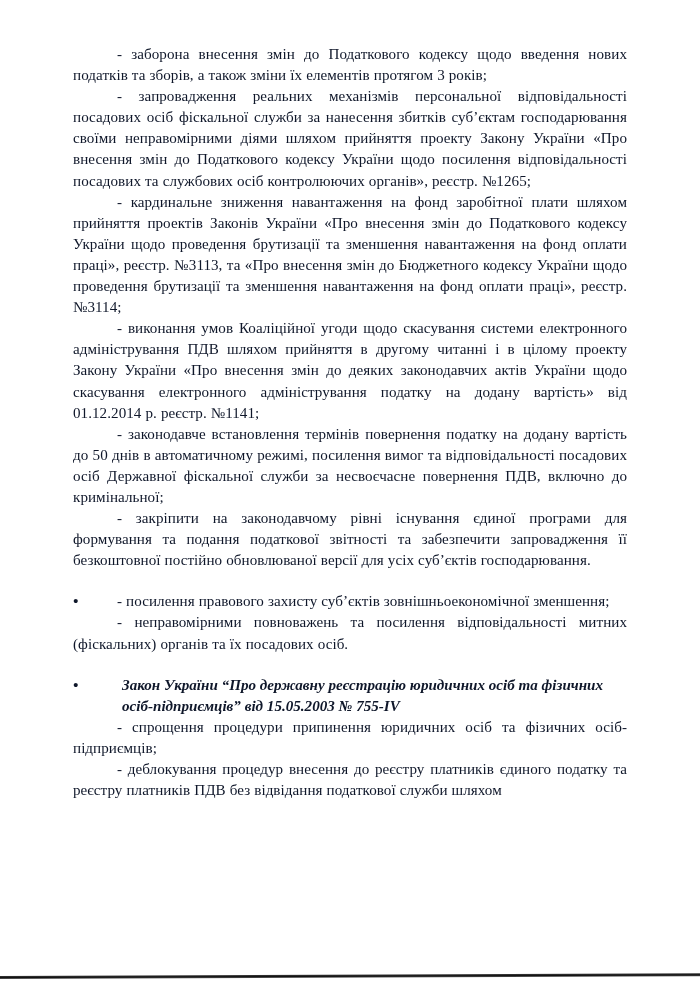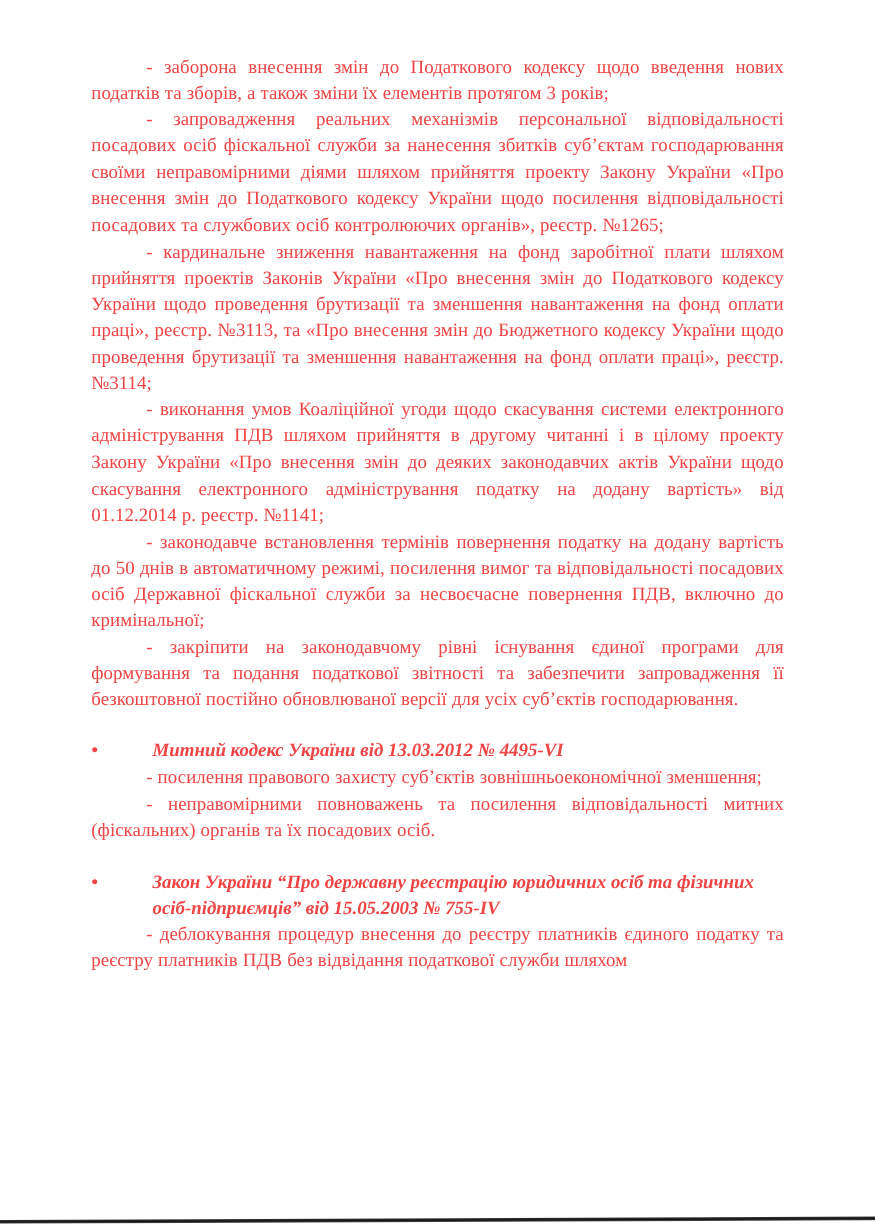--- a/index.html
+++ b/index.html
@@ -8,21 +8,21 @@
     padding: 0;
     background: #ffffff;
   }
   .page {
     position: relative;
     width: 700px;
     height: 983px;
     background: #ffffff;
     overflow: hidden;
     font-family: "Liberation Serif", "DejaVu Serif", serif;
-    color: #ef4444;
+    color: #0f172a;
   }
   .text-block {
     position: absolute;
     left: 73px;
     top: 44px;
     width: 554px;
   }
   p.para {
     margin: 0;
     text-align: justify;
@@ -90,27 +90,28 @@
   <div class="text-block">
 
     <p class="para">- заборона внесення змін до Податкового кодексу щодо введення нових податків та зборів, а також зміни їх елементів протягом 3 років;</p>
     <p class="para">- запровадження реальних механізмів персональної відповідальності посадових осіб фіскальної служби за нанесення збитків суб’єктам господарювання своїми неправомірними діями шляхом прийняття проекту Закону України «Про внесення змін до Податкового кодексу України щодо посилення відповідальності посадових та службових осіб контролюючих органів», реєстр. №1265;</p>
     <p class="para">- кардинальне зниження навантаження на фонд заробітної плати шляхом прийняття проектів Законів України «Про внесення змін до Податкового кодексу України щодо проведення брутизації та зменшення навантаження на фонд оплати праці», реєстр. №3113, та «Про внесення змін до Бюджетного кодексу України щодо проведення брутизації та зменшення навантаження на фонд оплати праці», реєстр. №3114;</p>
     <p class="para">- виконання умов Коаліційної угоди щодо скасування системи електронного адміністрування ПДВ шляхом прийняття в другому читанні і в цілому проекту Закону України «Про внесення змін до деяких законодавчих актів України щодо скасування електронного адміністрування податку на додану вартість» від 01.12.2014 р. реєстр. №1141;</p>
     <p class="para">- законодавче встановлення термінів повернення податку на додану вартість до 50 днів в автоматичному режимі, посилення вимог та відповідальності посадових осіб Державної фіскальної служби за несвоєчасне повернення ПДВ, включно до кримінальної;</p>
     <p class="para">- закріпити на законодавчому рівні існування єдиної програми для формування та подання податкової звітності та забезпечити запровадження її безкоштовної постійно обновлюваної версії для усіх суб’єктів господарювання.</p>
 
     <div class="bullet-group">
-      <p class="bullet-heading"><span class="bullet-dot">•</span><span class="heading-text">Митний кодекс України від 13.03.2012 № 4495-VI</span></p>
+      <p class="bullet-heading"><span class="bullet-dot">•</span></p>
       <p class="para">- посилення правового захисту суб’єктів зовнішньоекономічної зменшення;</p>
       <p class="para">- неправомірними повноважень та посилення відповідальності митних (фіскальних) органів та їх посадових осіб.</p>
     </div>
 
     <div class="bullet-group">
       <p class="bullet-heading"><span class="bullet-dot">•</span><span class="heading-text">Закон України “Про державну реєстрацію юридичних осіб та фізичних осіб-підприємців” від 15.05.2003 № 755-IV</span></p>
+      <p class="para">- спрощення процедури припинення юридичних осіб та фізичних осіб-підприємців;</p>
       <p class="para last-flush">- деблокування процедур внесення до реєстру платників єдиного податку та реєстру платників ПДВ без відвідання податкової служби шляхом</p>
     </div>
 
   </div>
 
   <div class="scan-edge"></div>
   <div class="scan-edge-2"></div>
 
 </div>
 

